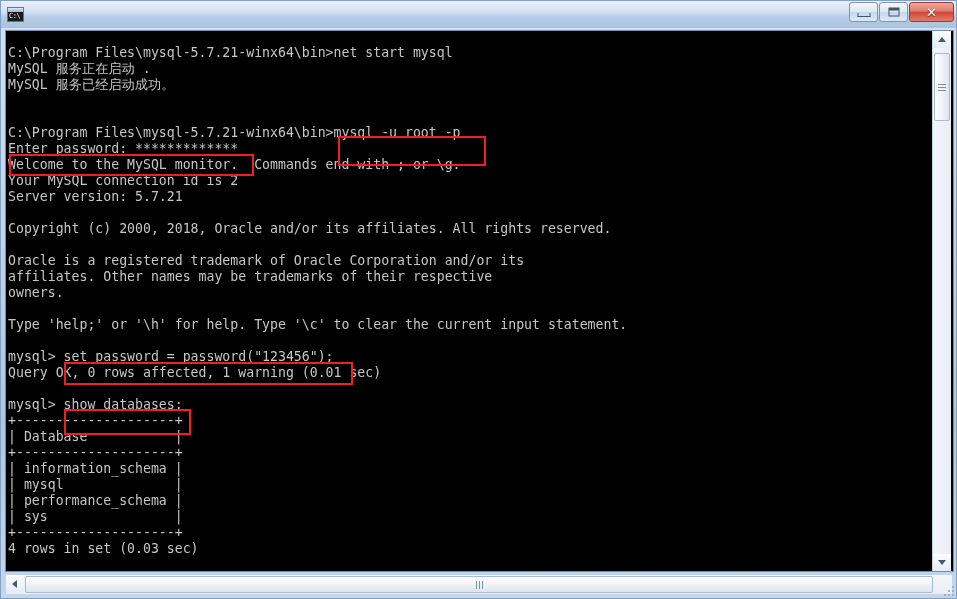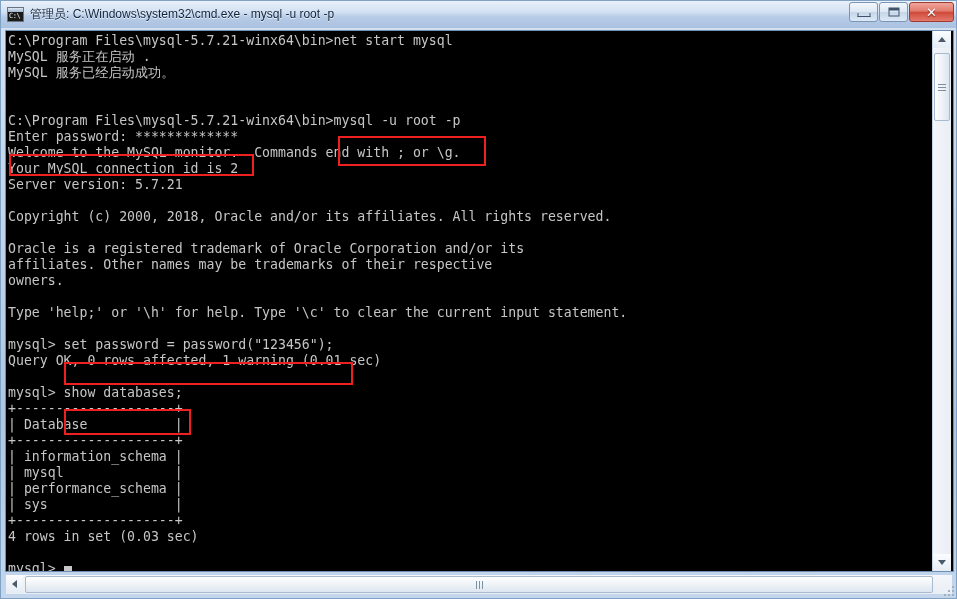--- a/index.html
+++ b/index.html
@@ -138,21 +138,21 @@
     left: 0; top: 0;
     width: 925px;
     height: 540px;
     overflow: hidden;
     color: #c6c6c6;
     font-family: "DejaVu Sans Mono", "Liberation Mono", monospace;
     font-size: 13.2px;
     line-height: 16px;
     white-space: pre;
     padding-left: 2px;
-    padding-top: 2px;
+    padding-top: 14px;
     box-sizing: border-box;
     letter-spacing: 0px;
   }
   #console-text .line {
     height: 16px;
     white-space: pre;
   }
   .cursor-block {
     display: inline-block;
     width: 8px;
@@ -310,21 +310,20 @@
 </head>
 <body>
 
 <div id="window">
 
   <div id="titlebar">
     <div id="app-icon">
       <div class="bar"></div>
       <div class="prompt">C:\</div>
     </div>
-    <div id="title-text">管理员: C:\Windows\system32\cmd.exe - mysql  -u root -p</div>
 
     <div id="win-buttons">
       <div class="win-btn">
         <span class="glyph min-glyph"></span>
       </div>
       <div class="win-btn">
         <span class="glyph max-glyph"></span>
       </div>
       <div class="win-btn close">
         <span class="glyph close-glyph">✕</span>

